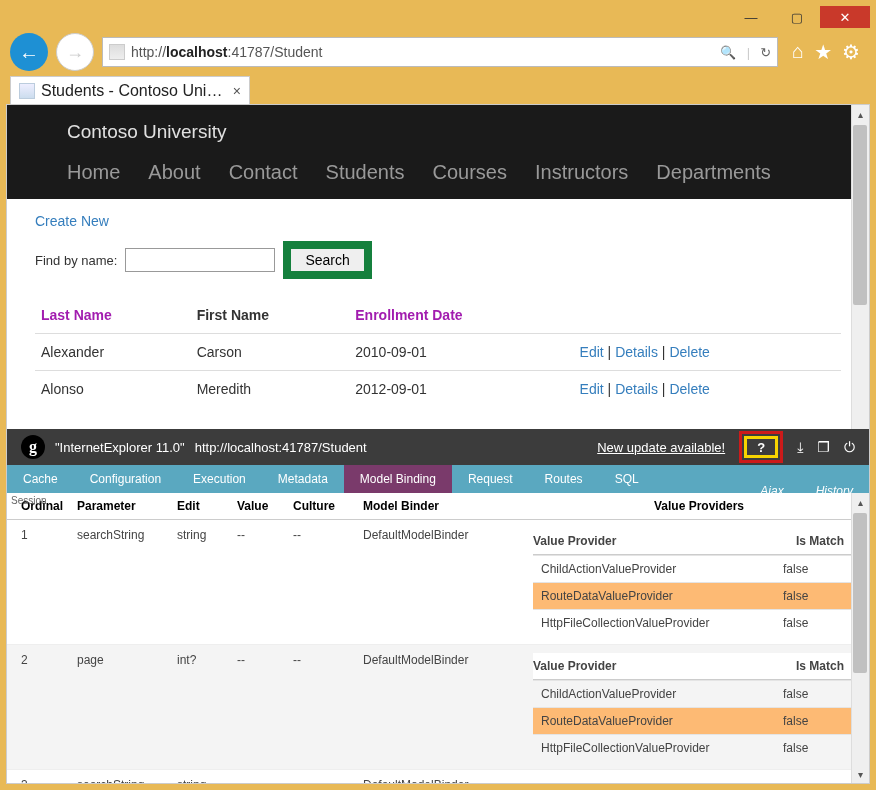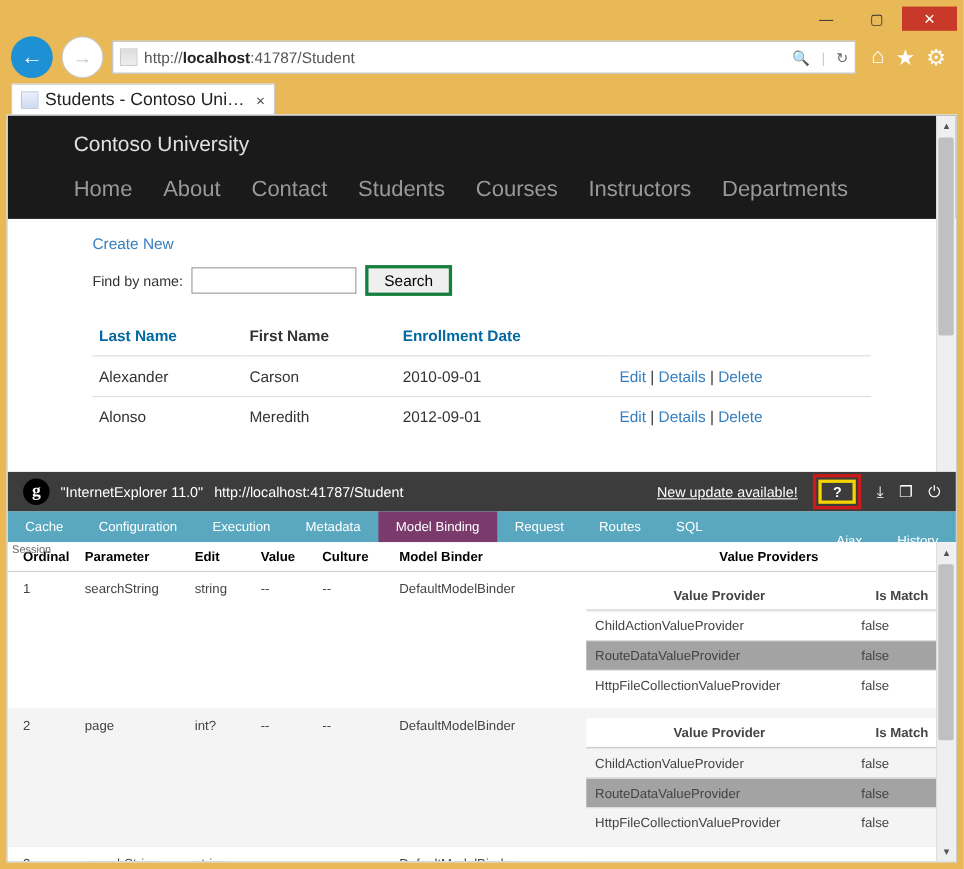--- a/index.html
+++ b/index.html
@@ -23,55 +23,55 @@
 .tab-icon { width: 16px; height: 16px; background: linear-gradient(#eef,#cde); border: 1px solid #bcd; }
 .tab-title { font-size: 16px; color: #222; white-space: nowrap; overflow: hidden; text-overflow: ellipsis; flex: 1; }
 .tab-close { color: #555; font-size: 14px; }
 .viewport { background: #fff; height: 680px; border: 1px solid #ccc; position: relative; overflow: hidden; }
 .scrollbar { position: absolute; right: 0; top: 0; width: 18px; height: 100%; background: #efefef; border-left: 1px solid #ddd; }
 .scroll-btn { height: 18px; display:flex; align-items:center; justify-content:center; color:#555; font-size:10px;}
 .scroll-thumb { position: absolute; right: 2px; width: 14px; background: #c0c0c0; border-radius: 2px; }
 .page-navbar { background: #1a1a1a; color: #ccc; padding: 16px 60px 0 60px; height: 94px; }
 .brand { font-size: 19px; color: #e0e0e0; margin-bottom: 18px; }
 .navlinks { display: flex; gap: 28px; font-size: 20px; color: #999; }
-.content { padding: 14px 77px; color: #333; }
+.content { padding: 14px 28px; color: #333; }
 .create-new { color: #357ebd; font-size: 14px; display: inline-block; margin-bottom: 12px; }
 .findrow { display: flex; align-items: center; gap: 8px; margin-bottom: 18px; }
 .findrow input[type=text]{ border: 1px solid #999; height: 24px; width: 150px; padding: 0 4px; }
-.searchbtn { border: 3px solid #15803d; background: #efefef; padding: 3px 14px; font-size: 14px; }
+.searchbtn { border: 8px solid #15803d; background: #efefef; padding: 3px 14px; font-size: 14px; }
 table.students { width: 100%; border-collapse: collapse; }
 table.students th, table.students td { text-align: left; padding: 10px 6px; border-top: 1px solid #ddd; font-size: 14px; }
 table.students th { border-top: none; }
-table.students th .sortlink { color: #0369a1; font-weight: bold; }
+table.students th .sortlink { color: #a21caf; font-weight: bold; }
 .rowactions a { color: #357ebd; }
 .glimpse { position: absolute; left: 0; bottom: 0; width: 100%; }
 .glimpse-top { background: #3c3c3c; color: #fff; height: 36px; display: flex; align-items: center; padding: 0 14px; font-size: 13px; gap: 10px; }
 .g-logo { width: 24px; height: 24px; border-radius: 50%; background: #000; color: #fff; display:flex; align-items:center; justify-content:center; font-weight:bold; font-family: Georgia, serif; font-size:16px; }
 .g-top-right { margin-left: auto; display: flex; align-items: center; gap: 14px; }
 .g-update { text-decoration: underline; }
 .g-help-outer { border: 3px solid #cc1a1a; padding: 2px; }
 .g-help-inner { border: 3px solid #f6d400; background: #3c3c3c; color: #fff; width: 34px; height: 22px; display:flex; align-items:center; justify-content:center; font-weight:bold; }
 .g-icon { color: #fff; font-size: 14px; }
 .glimpse-tabs { background: #5aa8c0; color: #fff; height: 28px; display: flex; align-items: center; font-size: 12px; }
 .g-tab { padding: 0 16px; height: 100%; display:flex; align-items:center; }
 .g-tab.active { background: #7a3a6b; }
-.g-tab.italic { margin-left: auto; margin-top: 23px; }
+.g-tab.italic { font-style: italic; margin-left: auto; margin-top: 23px; }
 .glimpse-body { background: #fff; height: 290px; overflow: hidden; font-size: 12px; position: relative; }
 .gb-scroll { position:absolute; right:0; top:0; width:18px; height:100%; background:#efefef; border-left:1px solid #ddd;}
 .gb-header { display: grid; grid-template-columns: 66px 100px 60px 56px 70px 170px 1fr; border-bottom: 1px solid #ccc; background: #fff; font-weight: bold; }
 .gb-header > div { padding: 6px 4px; }
 .session-badge { position:absolute; left:4px; top:2px; font-size:10px; color:#666; }
 .vp-header { display:flex; font-weight:bold; border-bottom:1px solid #ccc; background:#fff; }
-.vp-header .vpcol1 { flex:1; text-align:center; padding:6px 0;}
+.vp-header .vpcol1 { flex:1; padding:6px 0;}
 .vp-header .vpcol2 { width:90px; text-align:center; padding:6px 0;}
 .gb-row { display: grid; grid-template-columns: 66px 100px 60px 56px 70px 170px 1fr; border-bottom: 1px solid #eee; }
 .gb-row.alt { background: #f4f4f4; }
 .gb-row > div { padding: 8px 4px; color: #444; }
 .vp-sub { display:flex; border-top:1px solid #e4e4e4; }
-.vp-sub.alt { background:#a3a3a3; }
+.vp-sub.alt { background:#fdba74; }
 .vp-sub .vpcol1 { flex:1; padding:6px 8px; }
 .vp-sub .vpcol2 { width:90px; padding:6px 8px; }
 </style>
 </head>
 <body>
 
 <div class="window">
   <div class="titlebar">
     <div class="titlebar-btn">—</div>
     <div class="titlebar-btn">▢</div>

